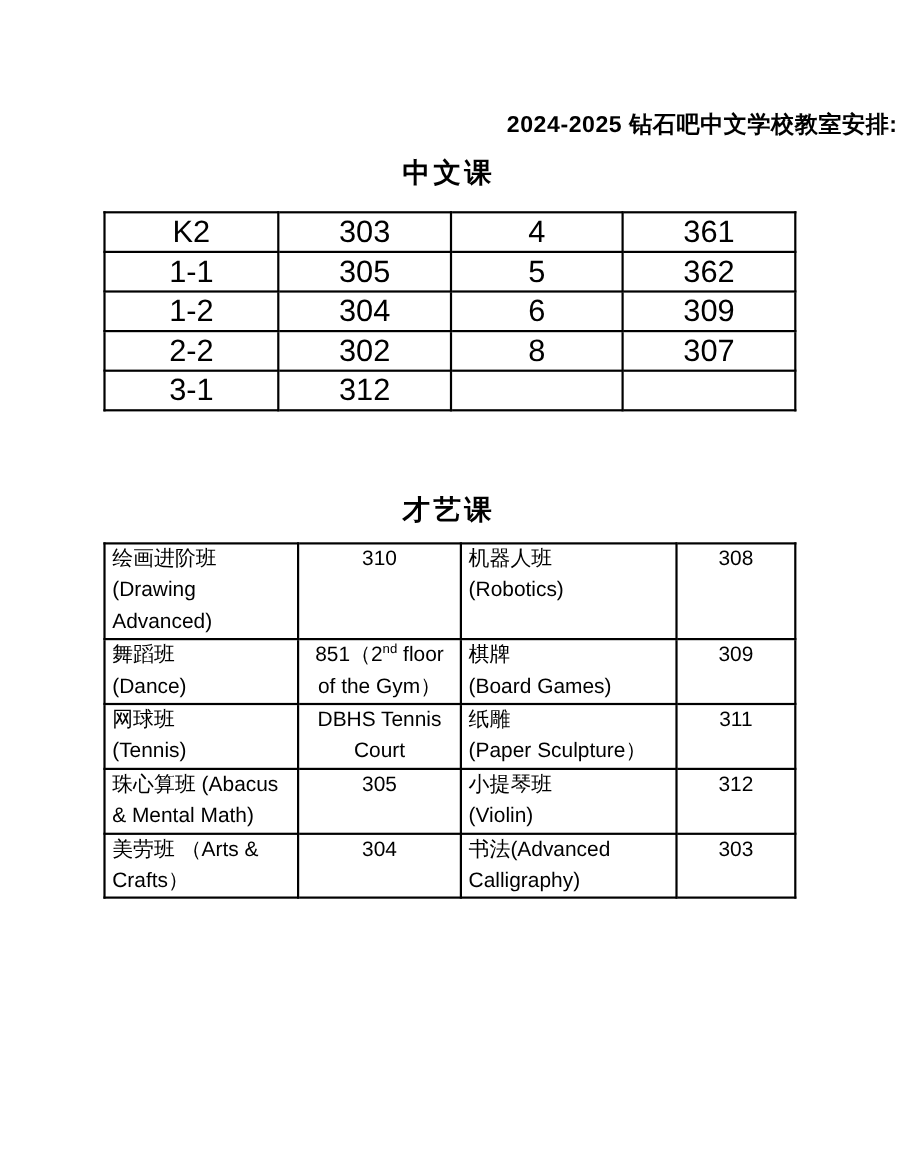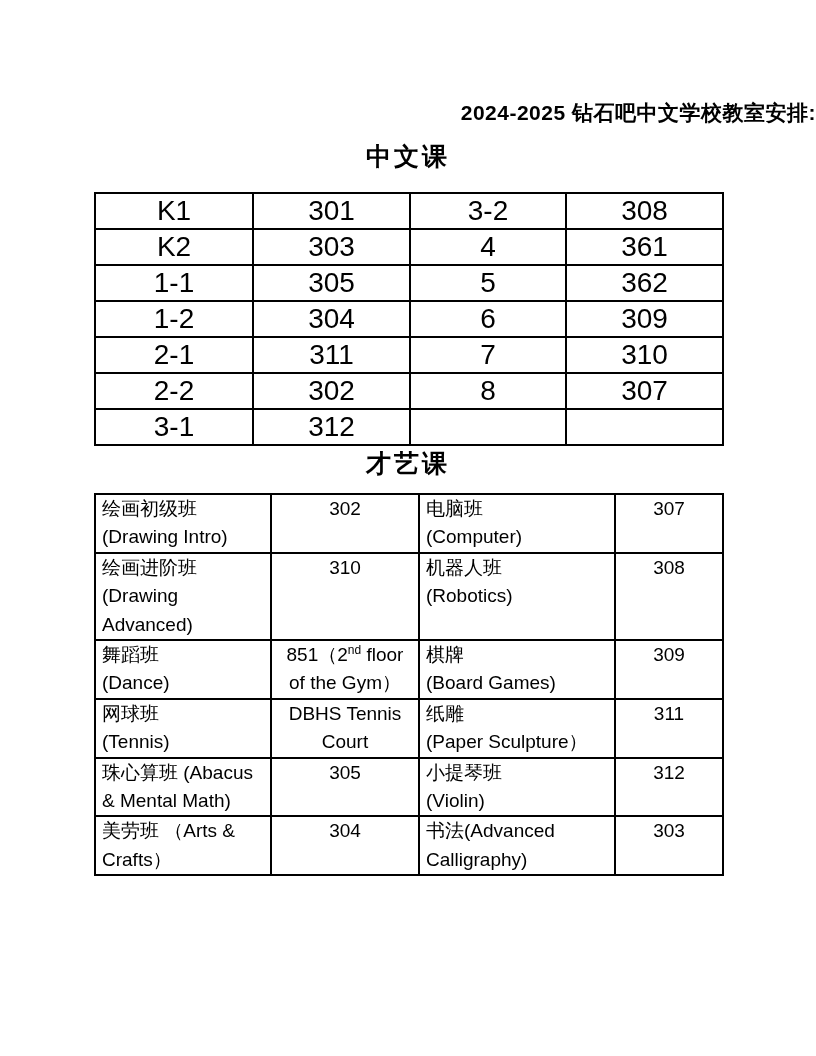--- a/index.html
+++ b/index.html
@@ -83,48 +83,36 @@
 
   <table class="t1">
     <colgroup>
       <col style="width:158px">
         <col style="width:157px">
         <col style="width:156px">
         <col style="width:157px">
     </colgroup>
     <tbody>
       <tr>
-        <td>K1</td>
-        <td>301</td>
-        <td>3-2</td>
-        <td>308</td>
-      </tr>
-      <tr>
         <td>K2</td>
         <td>303</td>
         <td>4</td>
         <td>361</td>
       </tr>
       <tr>
         <td>1-1</td>
         <td>305</td>
         <td>5</td>
         <td>362</td>
       </tr>
       <tr>
         <td>1-2</td>
         <td>304</td>
         <td>6</td>
         <td>309</td>
-      </tr>
-      <tr>
-        <td>2-1</td>
-        <td>311</td>
-        <td>7</td>
-        <td>310</td>
       </tr>
       <tr>
         <td>2-2</td>
         <td>302</td>
         <td>8</td>
         <td>307</td>
       </tr>
       <tr>
         <td>3-1</td>
         <td>312</td>
@@ -139,34 +127,20 @@
   <table class="t2">
     <colgroup>
       <col style="width:176px">
         <col style="width:148px">
         <col style="width:196px">
         <col style="width:108px">
     </colgroup>
     <tbody>
       <tr>
         <td class="name-cell">
-          <div class="cl">绘画初级班</div>
-          <div class="cl">(Drawing Intro)</div>
-        </td>
-        <td class="room-cell">
-          <div class="cl">302</div>
-        </td>
-        <td class="name-cell">
-          <div class="cl">电脑班</div>
-          <div class="cl">(Computer)</div>
-        </td>
-        <td class="room-cell">307</td>
-      </tr>
-      <tr>
-        <td class="name-cell">
           <div class="cl">绘画进阶班</div>
           <div class="cl">(Drawing</div>
           <div class="cl">Advanced)</div>
         </td>
         <td class="room-cell">
           <div class="cl">310</div>
         </td>
         <td class="name-cell">
           <div class="cl">机器人班</div>
           <div class="cl">(Robotics)</div>

